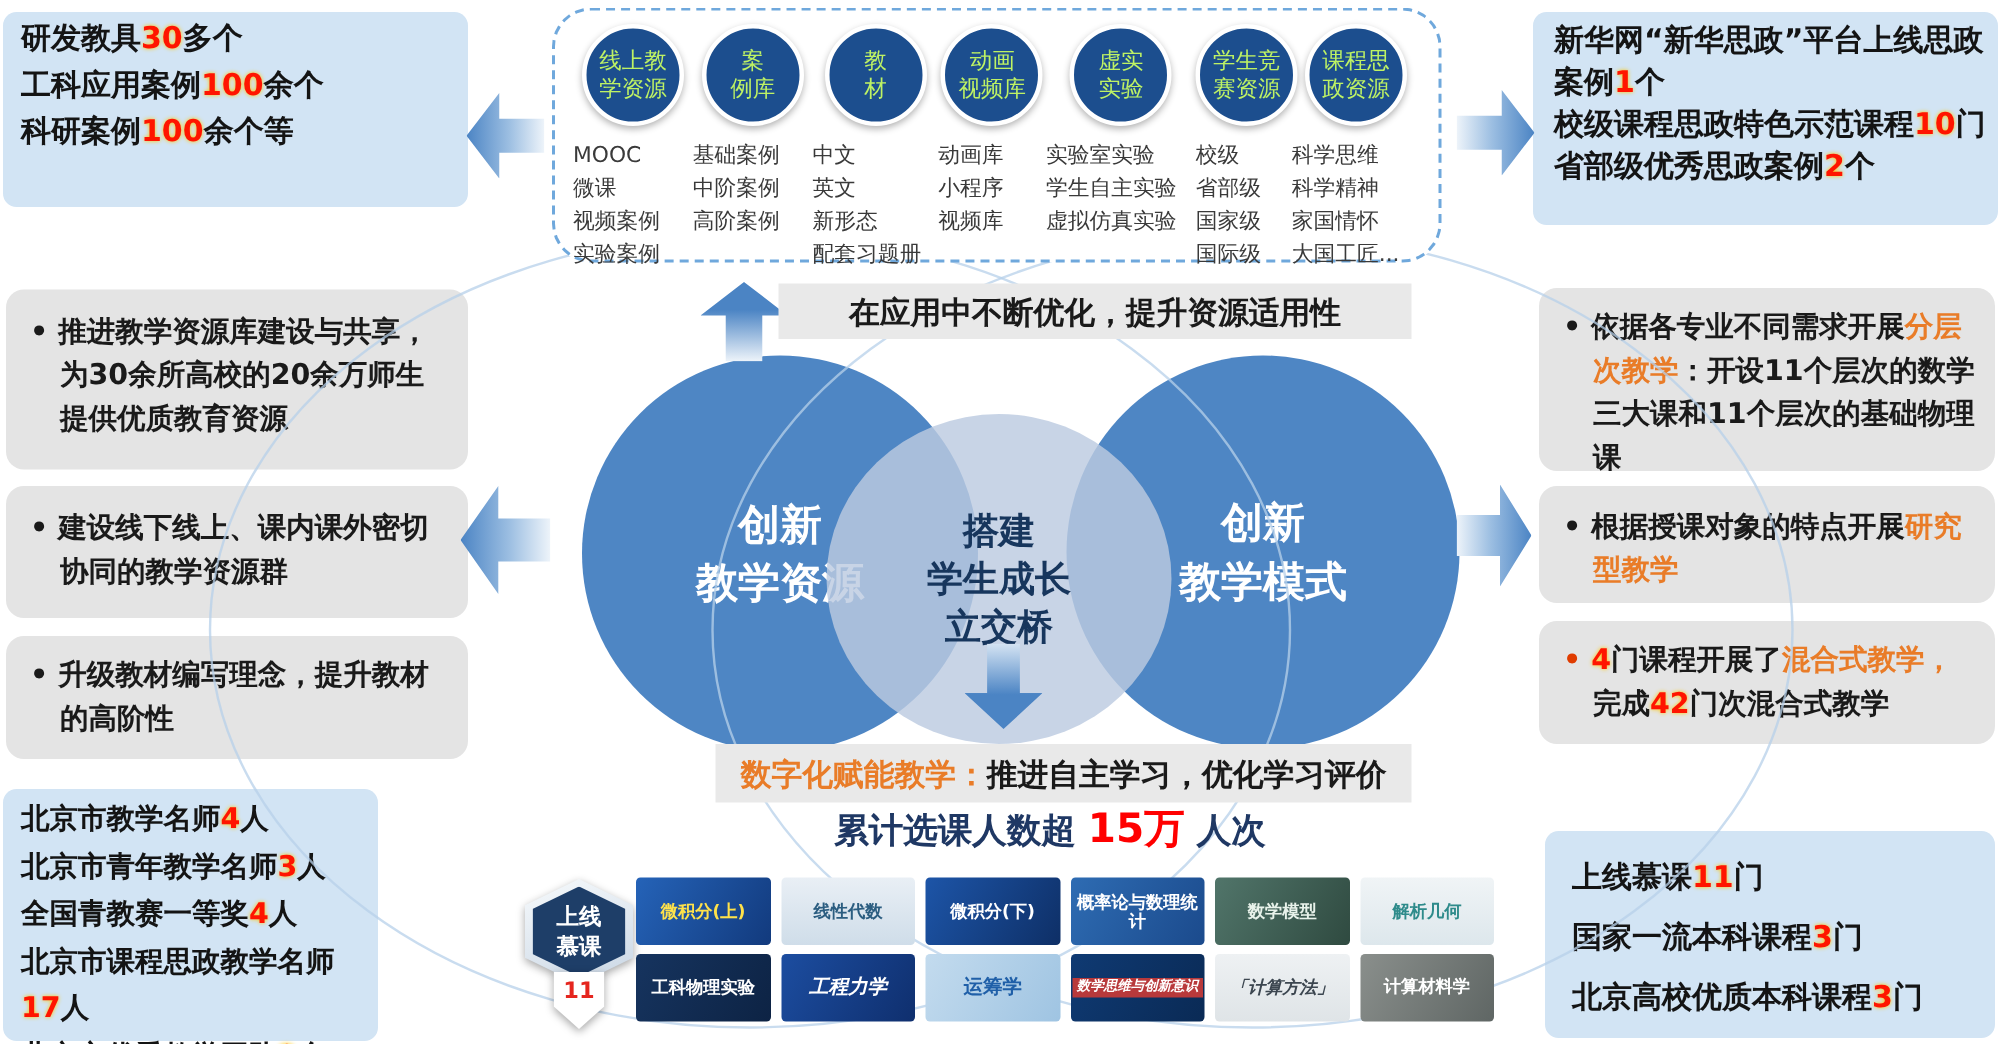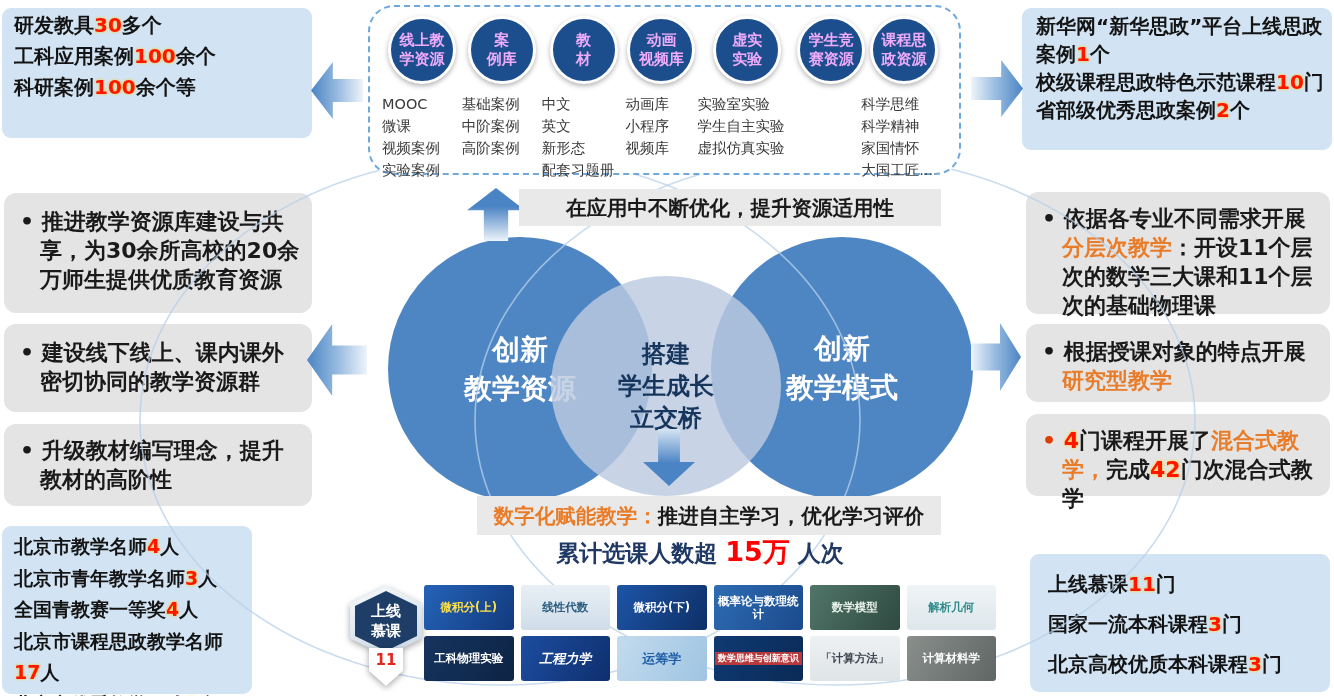--- a/index.html
+++ b/index.html
@@ -5,21 +5,21 @@
   html,body{margin:0;padding:0;background:#fff;}
   body{font-family:"DejaVu Sans","Liberation Sans",sans-serif;}
   .canvas{position:relative;width:1334px;height:696px;background:#fff;overflow:hidden;}
 
   
   .box{position:absolute;box-sizing:border-box;}
   .lightblue{background:#d2e4f4;border-radius:9px;}
   .gray{background:#e4e4e4;border-radius:12px;}
   .line{white-space:normal;}
   .lb-line{font-size:20px;font-weight:bold;color:#141414;line-height:31px;}
-  .gray .line{font-size:22px;font-weight:600;color:#1a1a1a;line-height:29px;padding-left:20px;text-indent:-20px;}
+  .gray .line{font-size:19px;font-weight:600;color:#1a1a1a;line-height:29px;padding-left:20px;text-indent:-20px;}
 
   .seg-num{color:#ff1500;font-weight:bold;text-shadow:0 0 3px #ffc700;}
   .seg-bigred{color:#ff0000;font-weight:bold;font-size:27px;}
   .seg-orange{color:#e97c28;}
   .seg-rbullet{color:#e03c00;}
 
   
   .b-tl{left:2px;top:8px;width:310px;height:130px;padding:2px 8px 0 12px;}
   .b-ml1{left:4px;top:193px;width:308px;height:120px;padding:14px 12px 0 16px;}
   .b-ml2{left:4px;top:324px;width:308px;height:88px;padding:14px 12px 0 16px;}
@@ -39,21 +39,21 @@
   
   .panel{position:absolute;left:368px;top:5px;width:593px;height:170px;box-sizing:border-box;
          border:2px dashed #6fa8dc;border-radius:26px;background:#fff;padding:9px 12px 0 12px;z-index:5;}
   .cols{display:flex;justify-content:space-between;}
   .res-col{display:flex;flex-direction:column;}
   .res-col:nth-of-type(1){width:80px;} .res-col:nth-of-type(2){width:80px;}
   .res-col:nth-of-type(3){width:84px;} .res-col:nth-of-type(4){width:72px;}
   .res-col:nth-of-type(5){width:100px;}.res-col:nth-of-type(6){width:64px;}
   .res-col:nth-of-type(7){width:86px;}
   .res-circle{width:62px;height:62px;border-radius:50%;background:#1c4e8e;border:3px solid #fff;
-              box-shadow:0 2px 5px rgba(0,0,0,.3);color:#f0abfc;font-size:15px;font-weight:bold;line-height:19px;
+              box-shadow:0 2px 5px rgba(0,0,0,.3);color:#bef264;font-size:15px;font-weight:normal;line-height:19px;
               display:flex;align-items:center;justify-content:center;text-align:center;white-space:pre-line;margin:0 auto;}
   .res-items{margin-top:9px;font-size:14.5px;line-height:22px;color:#3a3a3a;white-space:pre-line;}
 
   
   .big-circle{position:absolute;border-radius:50%;background:#4e86c4;display:flex;align-items:center;justify-content:center;
               text-align:center;color:#fff;font-size:28px;font-weight:bold;line-height:39px;white-space:pre-line;z-index:2;}
   .c-left{left:388px;top:237px;width:264px;height:264px;}
   .c-right{left:711px;top:237px;width:262px;height:262px;}
   .c-mid{position:absolute;left:551px;top:276px;width:230px;height:220px;border-radius:50%;
          background:rgba(188,203,224,.82);display:flex;align-items:center;justify-content:center;text-align:center;
@@ -112,22 +112,22 @@
   .thumb[data-v="v5"]{background:linear-gradient(120deg,#51756a,#2f4a40);}
   .thumb[data-v="v5"] .thumb-label{color:#e8f2ea;}
   .thumb[data-v="v6"]{background:linear-gradient(180deg,#f0f4f6,#dde7ec);}
   .thumb[data-v="v6"] .thumb-label{color:#2e8b8b;}
   .thumb[data-v="v7"]{background:linear-gradient(120deg,#16345f,#0d2344);}
   .thumb[data-v="v8"]{background:linear-gradient(120deg,#1c4da0,#0f2f6e);}
   .thumb[data-v="v8"] .thumb-label{font-style:italic;font-size:13px;}
   .thumb[data-v="v9"]{background:linear-gradient(120deg,#c3dbee,#9fc4e2);}
   .thumb[data-v="v9"] .thumb-label{color:#1f5fa8;font-size:13px;}
   .thumb[data-v="v10"]{background:linear-gradient(120deg,#0f3a73,#0a2a55);}
-  .thumb[data-v="v10"] .thumb-label{background:#b8393b;font-size:9px;line-height:11px;padding:1px 3px;}
-  .thumb[data-v="v11"]{background:linear-gradient(180deg,#eef1f3,#dfe4e7);}
+  .thumb[data-v="v10"] .thumb-label{background:#b8393b;font-size:9px;line-height:11px;padding:1px 3px;font-style:italic;}
+  .thumb[data-v="v11"]{background:linear-gradient(180deg,#eef1f3,#dfe4e7);font-style:italic;}
   .thumb[data-v="v11"] .thumb-label{color:#3c4650;}
   .thumb[data-v="v12"]{background:linear-gradient(120deg,#8a8f8c,#5f6664);font-family:Liberation Serif, serif;}
 </style>
 </head>
 <body>
 
 <div class="canvas">
 
   <svg class="arcs" width="1334" height="696">
     <ellipse cx="500" cy="420" rx="360" ry="265" fill="none" stroke="#b7d0ea" stroke-width="1.6" opacity="0.75"></ellipse>
@@ -227,20 +227,24 @@
           <div class="res-circle">虚实
 实验</div>
           <div class="res-items">实验室实验
 学生自主实验
 虚拟仿真实验</div>
         </div>
 
         <div class="res-col">
           <div class="res-circle">学生竞
 赛资源</div>
+          <div class="res-items">校级
+省部级
+国家级
+国际级</div>
         </div>
 
         <div class="res-col">
           <div class="res-circle">课程思
 政资源</div>
           <div class="res-items">科学思维
 科学精神
 家国情怀
 大国工匠...</div>
         </div>

